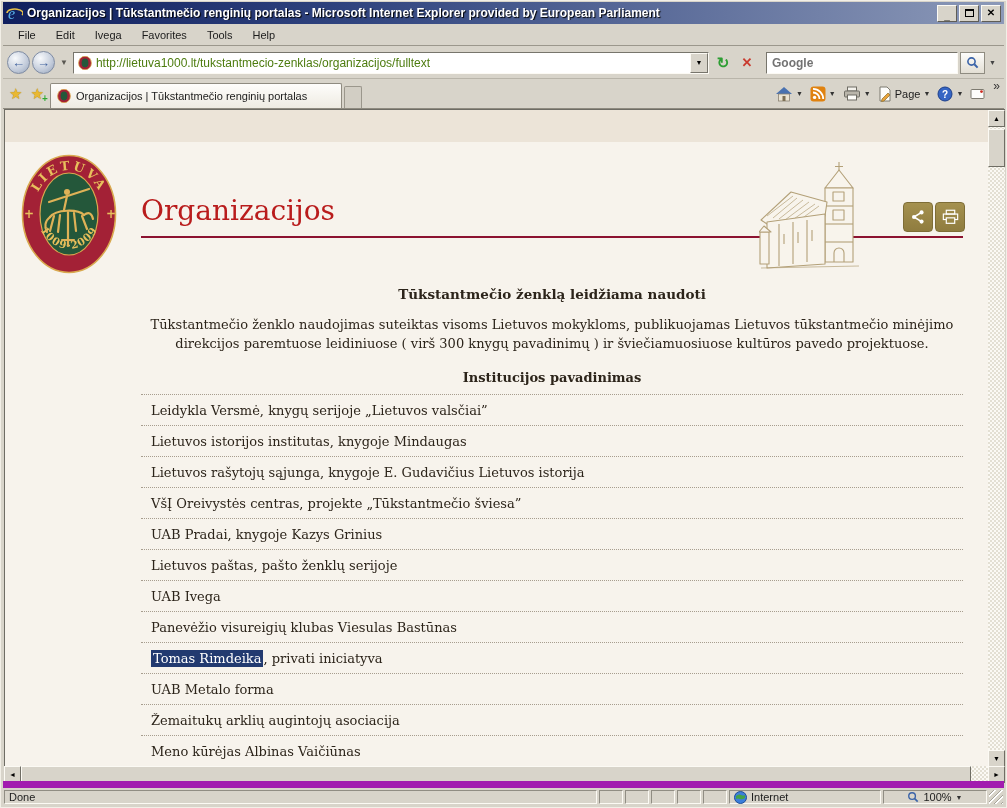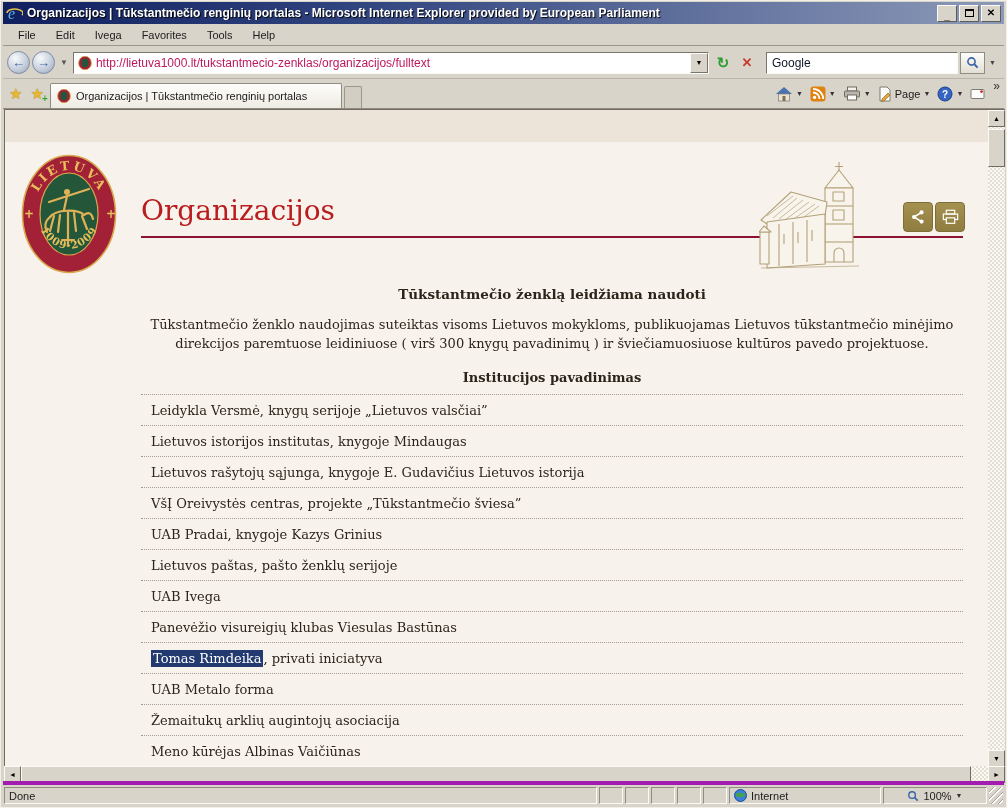--- a/index.html
+++ b/index.html
@@ -29,32 +29,32 @@
   .addrbar{position:absolute;left:2px;top:46px;right:2px;height:32px;background:#d8d4ca;
     display:flex;align-items:center;padding:0 4px;border-bottom:1px solid #b9b5aa;}
   .navcircle{width:23px;height:23px;border-radius:50%;flex:none;margin-right:2px;
     background:radial-gradient(circle at 35% 30%,#f8fafc,#c2cbda 60%,#93a1b8);
     border:1px solid #7f8ca3;display:flex;align-items:center;justify-content:center;
     color:#44659f;font-size:13px;font-weight:bold;}
   .tiny-caret{font-size:8px;color:#5a5852;margin:0 5px 0 3px;}
   .addr-field{flex:1;height:22px;background:#fff;border:1px solid;
     border-color:#77756c #fcfaf4 #fcfaf4 #77756c;display:flex;align-items:center;
     padding-left:4px;margin-right:3px;}
-  .addr-text{flex:1;font-size:12px;color:#be185d;white-space:nowrap;overflow:hidden;}
+  .addr-text{flex:1;font-size:12px;color:#4d7c0f;white-space:nowrap;overflow:hidden;}
   .addr-drop{width:18px;height:20px;background:#d8d4ca;border:1px solid;
     border-color:#fcfaf4 #77756c #77756c #fcfaf4;display:flex;align-items:center;
     justify-content:center;font-size:7px;color:#000;flex:none;}
   .mini-btn{width:22px;height:22px;flex:none;display:flex;align-items:center;
     justify-content:center;font-weight:bold;margin-right:2px;}
   .refresh{color:#2e9e33;font-size:15px;}
   .stop{color:#c93a2e;font-size:13px;}
   .search-field{width:192px;height:22px;background:#fff;border:1px solid;
     border-color:#77756c #fcfaf4 #fcfaf4 #77756c;display:flex;align-items:center;
     padding-left:5px;margin-left:6px;flex:none;}
-  .search-placeholder{color:#0f172a;font-size:12px;}
+  .search-placeholder{color:#737373;font-size:12px;font-weight:bold;}
   .search-btn{width:25px;height:22px;background:linear-gradient(#fdfdfb,#e3dfd4);
     border:1px solid #8f8c81;display:flex;align-items:center;justify-content:center;
     margin-left:2px;flex:none;}
   .search-drop{width:15px;height:22px;display:flex;align-items:center;justify-content:center;
     font-size:7px;color:#444;flex:none;}
   
   .tabsbar{position:absolute;left:2px;top:78px;right:2px;height:30px;background:#d8d4ca;
     display:flex;align-items:flex-end;border-bottom:1px solid #8f8b80;}
   .fav-btns{display:flex;align-items:center;height:100%;padding:0 6px;gap:8px;}
   .star{font-size:15px;color:#e9b832;text-shadow:0 0 1px #8a6d10;}
@@ -107,21 +107,21 @@
   .v-thumb{position:absolute;left:0;top:19px;width:17px;height:38px;background:#d8d4ca;
     border:1px solid;border-color:#fcfaf4 #6f6d64 #6f6d64 #fcfaf4;}
   .hscroll{position:absolute;left:3px;top:765px;width:1001px;height:17px;
     background:#f4f1ea;background-image:conic-gradient(#fbf9f4 25%,#e3dfd3 0 50%,#fbf9f4 0 75%,#e3dfd3 0);
     background-size:4px 4px;}
   .h-left{left:0;top:0;} .h-right{left:auto;right:0;top:0;}
   .h-thumb{position:absolute;left:17px;top:0;width:950px;height:17px;background:#d8d4ca;
     border:1px solid;border-color:#fcfaf4 #6f6d64 #6f6d64 #fcfaf4;}
   
   .statusbar{position:absolute;left:2px;right:2px;bottom:2px;height:24px;background:#d8d4ca;
-    border-top:4px solid #a21caf;display:flex;align-items:stretch;padding:2px 1px 1px;gap:2px;}
+    border-top:7px solid #a21caf;display:flex;align-items:stretch;padding:2px 1px 1px;gap:2px;}
   .pane{border:1px solid;border-color:#908d83 #fcfaf4 #fcfaf4 #908d83;
     display:flex;align-items:center;padding:0 4px;gap:4px;}
   .pane-done{flex:1;}
   .pane-sm{width:24px;}
   .pane-internet{width:152px;}
   .pane-zoom{width:104px;justify-content:center;}
   .grip{width:14px;border:none;background:
     repeating-linear-gradient(135deg,transparent 0 3px,#a6a298 3px 4px,#fff 4px 5px);}
   svg{display:block;}
 </style>

